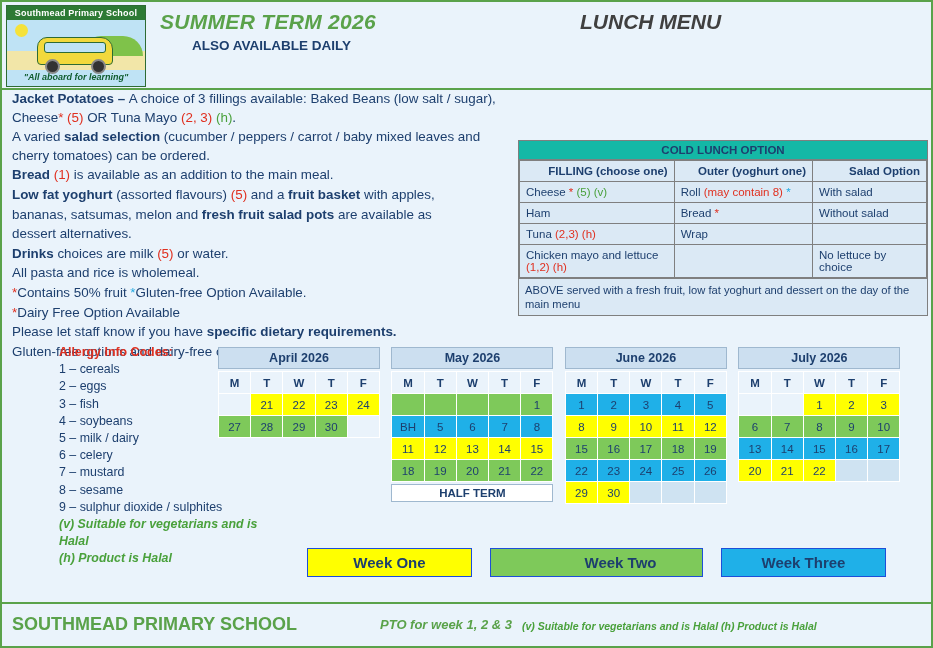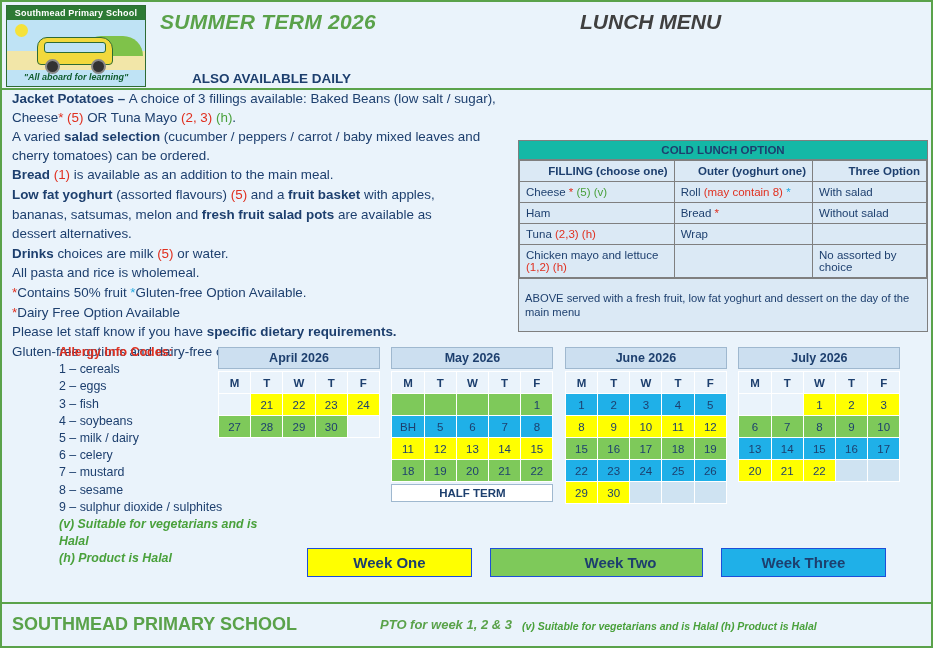--- a/index.html
+++ b/index.html
@@ -47,21 +47,21 @@
   .hdr-term{
     position:absolute;left:158px;top:8px;
     font-size:21px;font-weight:bold;font-style:italic;color:#5aa24a;
     letter-spacing:.3px;
   }
   .hdr-menu{
     position:absolute;left:578px;top:8px;
     font-size:21px;font-weight:bold;font-style:italic;color:#404040;
   }
   .hdr-avail{
-    position:absolute;left:190px;top:69px;
+    position:absolute;left:190px;top:36px;
     font-size:13.5px;font-weight:bold;color:#1d3f6e;
   }
   
   .body-text{
     position:absolute;left:10px;top:88px;width:500px;
     font-size:13.4px;line-height:18.6px;color:#1d3f6e;
   }
   .body-text p{margin:0 0 1px 0;}
   .b{font-weight:bold;}
   .red{color:#e03020;}
@@ -81,21 +81,21 @@
   .cold-table table{border-collapse:collapse;width:100%;}
   .cold-table th{
     text-align:right;font-weight:bold;font-size:11.5px;
     padding:4px 6px;border:1px solid #7f7f7f;background:#dbe9f5;
   }
   .cold-table td{
     padding:4px 6px;border:1px solid #7f7f7f;vertical-align:top;
     font-size:11.5px;background:#dbe9f5;
   }
   .cold-note{
-    padding:12px 6px;border-top:1px solid #7f7f7f;font-size:11.2px;line-height:14px;
+    padding:4px 6px;border-top:1px solid #7f7f7f;font-size:11.2px;line-height:14px;
   }
   
   .allergy{
     position:absolute;left:10px;top:342px;width:205px;
     font-size:12.4px;line-height:17.2px;color:#1d3f6e;margin-left:47px;
   }
   .allergy-title{color:#e03020;font-weight:bold;}
   .allergy .veg{color:#4aa13c;font-style:italic;font-weight:bold;}
   
   .cal-wrap{position:absolute;left:216px;top:345px;}
@@ -199,41 +199,41 @@
     <p>Gluten-free options and dairy-free options are available.</p>
   </div>
 
   <div class="cold-table">
     <div class="cold-title">COLD LUNCH OPTION</div>
     <table>
       <tbody>
           <tr>
         <th style="width:38%">FILLING (choose one)</th>
         <th style="width:34%">Outer (yoghurt one)</th>
-        <th style="width:28%">Three Option</th>
+        <th style="width:28%">Salad Option</th>
       </tr>
       <tr>
         <td><span>Cheese </span><span class="red">*</span><span class="grn"> (5) (v)</span></td>
         <td><span>Roll </span><span class="red">(may contain 8)</span><span class="cyan"> *</span></td>
         <td>With salad</td>
       </tr>
       <tr>
         <td><span>Ham</span></td>
         <td><span>Bread </span><span class="red">*</span></td>
         <td>Without salad</td>
       </tr>
       <tr>
         <td><span>Tuna </span><span class="red">(2,3) (h)</span></td>
         <td>Wrap</td>
         <td></td>
       </tr>
       <tr>
         <td><span>Chicken mayo and lettuce </span><span class="red">(1,2) (h)</span></td>
         <td></td>
-        <td>No assorted by choice</td>
+        <td>No lettuce by choice</td>
       </tr>
     </tbody>
       </table>
     <div class="cold-note">ABOVE served with a fresh fruit, low fat yoghurt and dessert on the day of the main menu</div>
   </div>
 
   <div class="allergy">
     <div class="allergy-title">Allergy Info Codes:</div>
     <div>1 – cereals</div>
     <div>2 – eggs</div>

